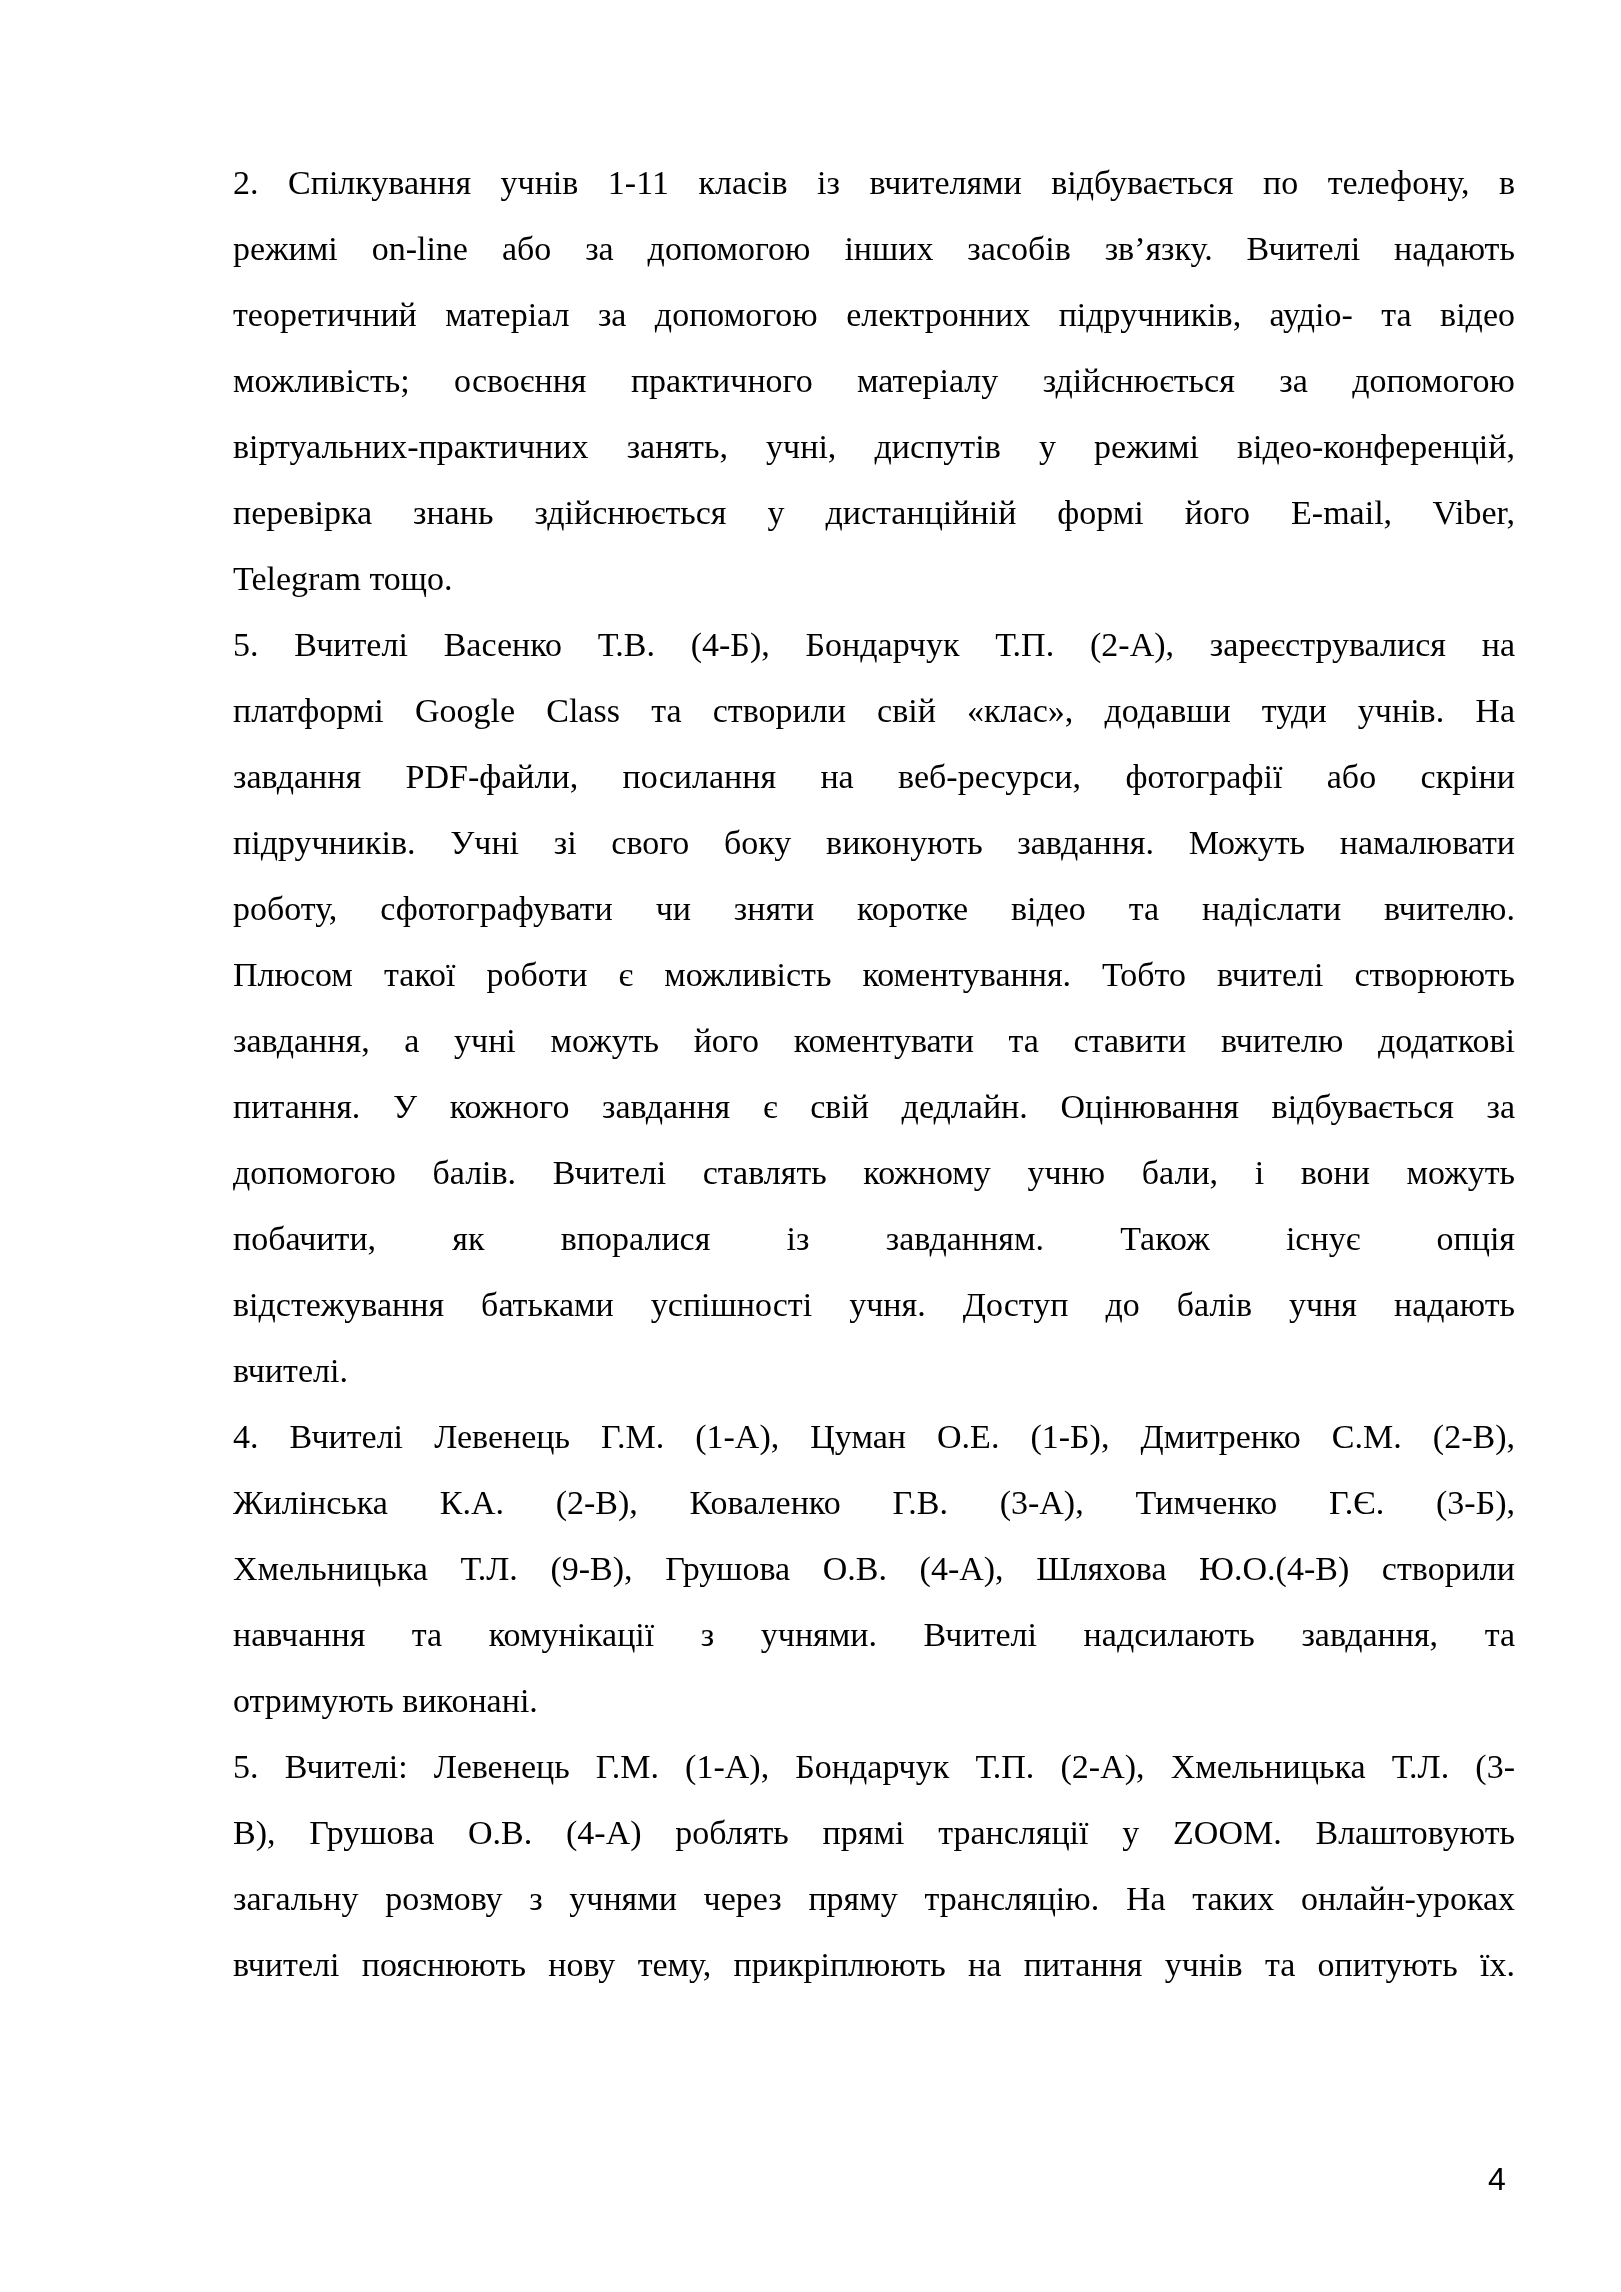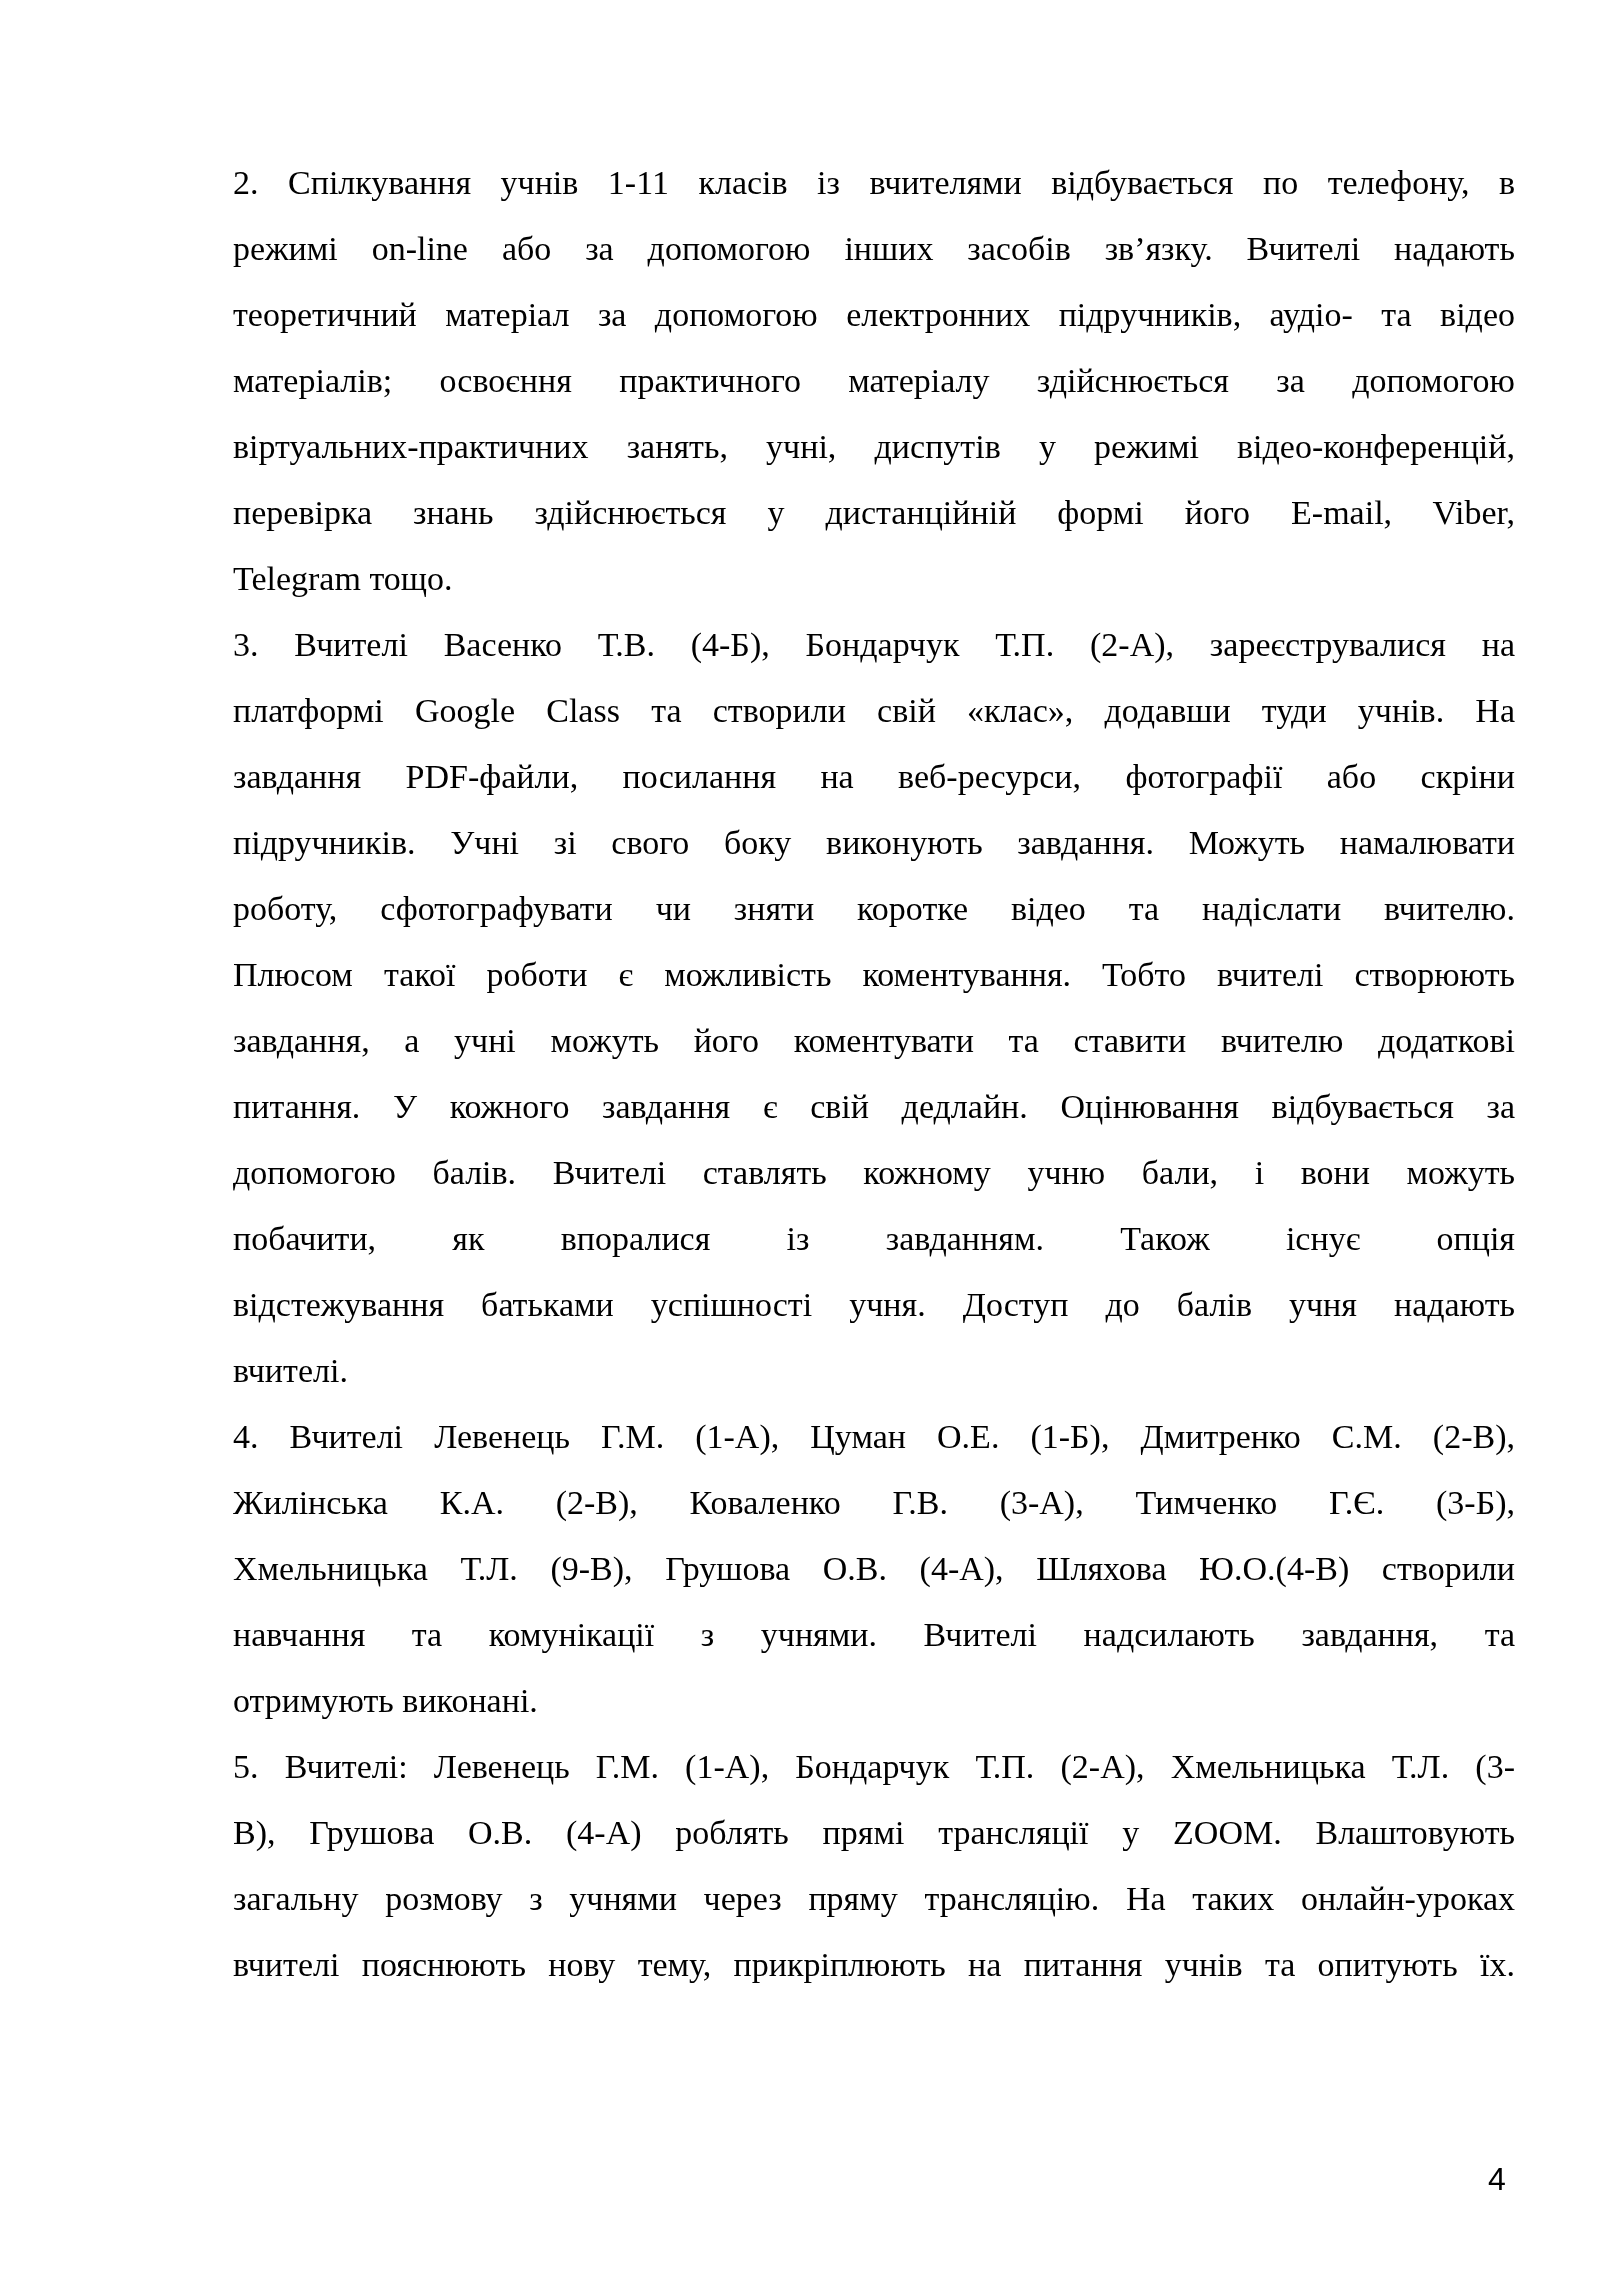--- a/index.html
+++ b/index.html
@@ -43,27 +43,27 @@
   }
 </style>
 </head>
 <body>
 
 <div class="page">
   <div>
     <span class="line">2. Спілкування учнів 1-11 класів із вчителями відбувається по телефону, в</span>
     <span class="line">режимі on-line або за допомогою інших засобів зв’язку. Вчителі надають</span>
     <span class="line">теоретичний матеріал за допомогою електронних підручників, аудіо- та відео</span>
-    <span class="line">матеріалів; освоєння практичного матеріалу здійснюється за допомогою</span>
+    <span class="line">можливість; освоєння практичного матеріалу здійснюється за допомогою</span>
     <span class="line">віртуальних-практичних занять, учні, диспутів у режимі відео-конференцій,</span>
     <span class="line">перевірка знань здійснюється у дистанційній формі його E-mail, Viber,</span>
     <span class="line last">Telegram тощо.</span>
   </div>
   <div>
-    <span class="line">3. Вчителі Васенко Т.В. (4-Б), Бондарчук Т.П. (2-А), зареєструвалися на</span>
+    <span class="line">5. Вчителі Васенко Т.В. (4-Б), Бондарчук Т.П. (2-А), зареєструвалися на</span>
     <span class="line">платформі Google Class та створили свій «клас», додавши туди учнів. На</span>
     <span class="line">завдання PDF-файли, посилання на веб-ресурси, фотографії або скріни</span>
     <span class="line">підручників. Учні зі свого боку виконують завдання. Можуть намалювати</span>
     <span class="line">роботу, сфотографувати чи зняти коротке відео та надіслати вчителю.</span>
     <span class="line">Плюсом такої роботи є можливість коментування. Тобто вчителі створюють</span>
     <span class="line">завдання, а учні можуть його коментувати та ставити вчителю додаткові</span>
     <span class="line">питання. У кожного завдання є свій дедлайн. Оцінювання відбувається за</span>
     <span class="line">допомогою балів. Вчителі ставлять кожному учню бали, і вони можуть</span>
     <span class="line">побачити, як впоралися із завданням. Також існує опція</span>
     <span class="line">відстежування батьками успішності учня. Доступ до балів учня надають</span>

